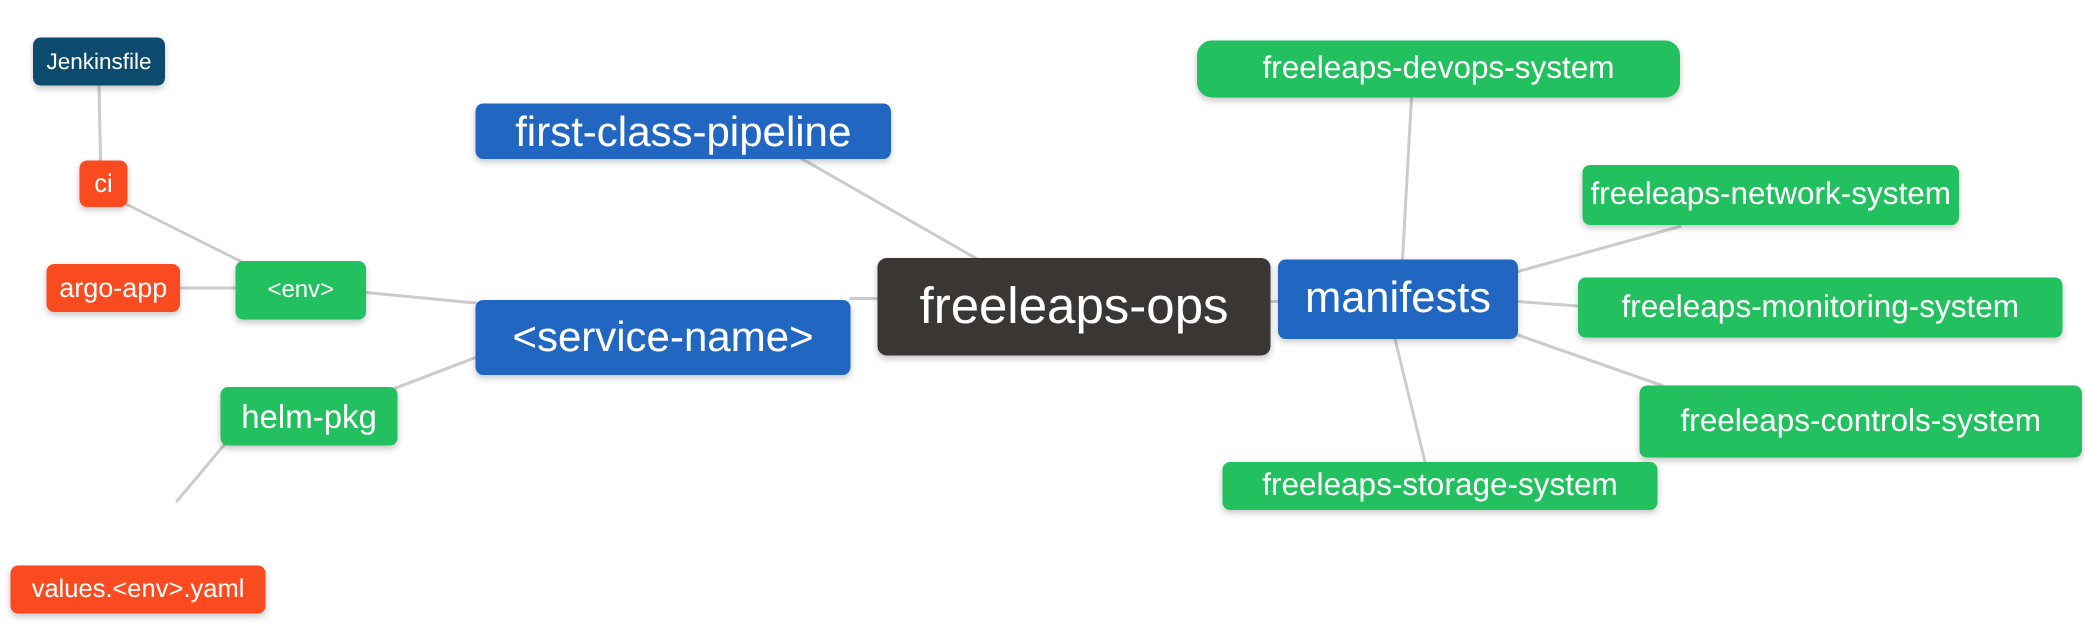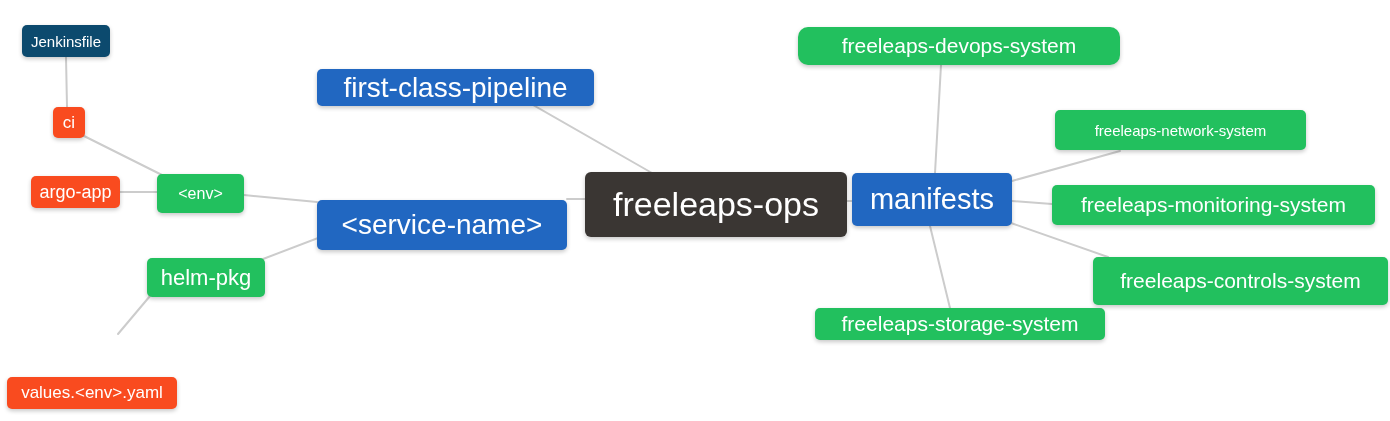--- a/index.html
+++ b/index.html
@@ -46,21 +46,21 @@
   .n-ci          { left: 53px;  top: 107px; width: 32px;  height: 31px; font-size: 17px; }
   .n-argo-app    { left: 31px;  top: 176px; width: 89px;  height: 32px; font-size: 18px; }
   .n-env         { left: 157px; top: 174px; width: 87px;  height: 39px; font-size: 16px; }
   .n-helm-pkg    { left: 147px; top: 258px; width: 118px; height: 39px; font-size: 22px; }
   .n-values      { left: 7px;   top: 333px; width: 170px; height: 32px; font-size: 17px; margin-top: 44px; }
   .n-pipeline    { left: 317px; top: 37px;  width: 277px; height: 37px; font-size: 28px; margin-top: 32px; }
   .n-service     { left: 317px; top: 172px; width: 250px; height: 50px; font-size: 28px; margin-top: 28px; }
   .n-ops         { left: 585px; top: 172px; width: 262px; height: 65px; font-size: 34px; border-radius: 6px; }
   .n-manifests   { left: 852px; top: 173px; width: 160px; height: 53px; font-size: 29px; }
   .n-devops      { left: 798px;  top: 27px;  width: 322px; height: 38px; font-size: 21px; border-radius: 10px; }
-  .n-network     { left: 1055px; top: 110px; width: 251px; height: 40px; font-size: 15px; }
+  .n-network     { left: 1055px; top: 110px; width: 251px; height: 40px; font-size: 21px; }
   .n-monitoring  { left: 1052px; top: 185px; width: 323px; height: 40px; font-size: 21px; text-align: center; }
   .n-controls    { left: 1093px; top: 257px; width: 295px; height: 48px; font-size: 21px; }
   .n-storage     { left: 815px;  top: 308px; width: 290px; height: 32px; font-size: 21px; }
 </style>
 </head>
 <body>
 
 <div class="canvas">
 
   <svg class="edges" viewBox="0 0 1390 421" xmlns="http://www.w3.org/2000/svg">

